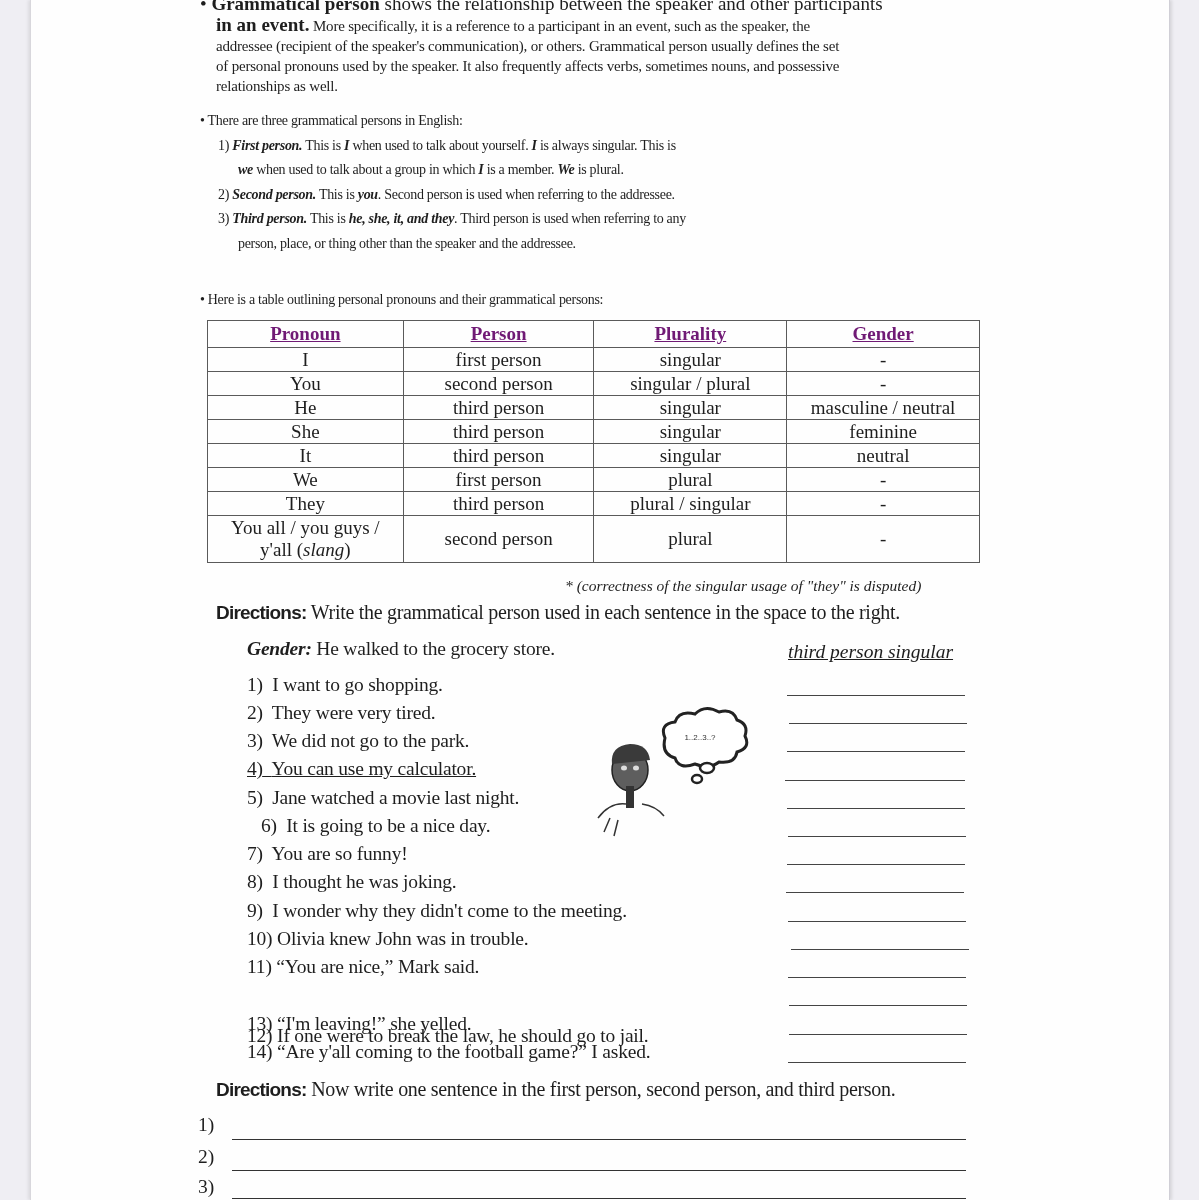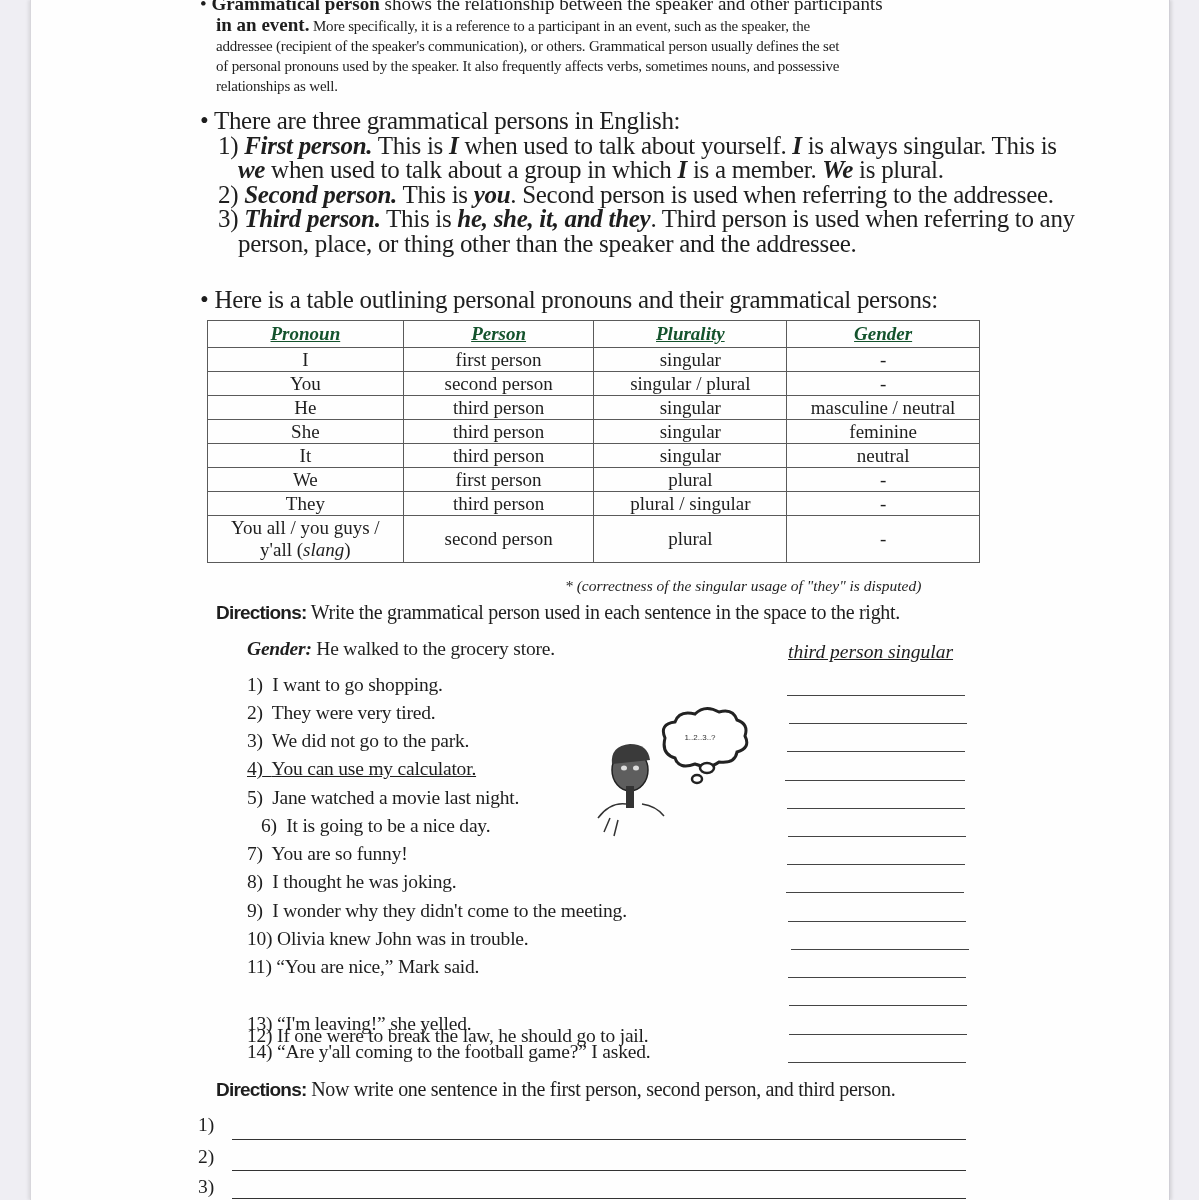--- a/index.html
+++ b/index.html
@@ -14,35 +14,35 @@
   .page {
     position: absolute; left: 30px; top: 0; width: 1138px; height: 1200px;
     background: #fefefe;
     box-shadow: -2px 0 3px rgba(0,0,0,0.08), 2px 0 3px rgba(0,0,0,0.10);
     border-left: 1px solid #d8d7dc; border-right: 1px solid #d0cfd6;
   }
   .abs { position: absolute; white-space: nowrap; }
   .intro { left: 200px; top: -6px; font-size: 16.5px; line-height: 20px; }
   .intro .big { font-size: 19px; }
   .intro .small { font-size: 15px; letter-spacing: -0.2px; }
-  .bullet { font-size: 25px; line-height: 24.5px; letter-spacing: -0.3px; }
+  .bullet { font-size: 14px; line-height: 24.5px; letter-spacing: -0.3px; }
   .ind1 { padding-left: 18px; }
   .ind2 { padding-left: 38px; }
   b.bi { font-weight: bold; font-style: italic; }
 
   table.pron {
     position: absolute; left: 207px; top: 320px; width: 773px;
     border-collapse: collapse;
     font-size: 19px; line-height: 22px;
   }
   table.pron td, table.pron th {
     border: 1.5px solid #5a5a5a; text-align: center; padding: 0; font-weight: normal;
     height: 23px;
   }
-  table.pron th { font-style: italic; font-weight: bold; text-decoration: underline; color: #14532d; height: 26px; }
+  table.pron th { font-weight: bold; text-decoration: underline; color: #701a75; height: 26px; }
   table.pron tr.tall td { height: 46px; }
   .c1 { width: 195px; } .c2 { width: 190px; } .c3 { width: 192px; } .c4 { width: 192px; }
 
   .note { left: 565px; top: 577px; font-size: 15.5px; font-style: italic; }
   .dir { font-size: 20px; letter-spacing: -0.3px; }
   .dir b { font-family: "Liberation Sans", "DejaVu Sans", sans-serif; font-weight: bold; font-size: 19px; letter-spacing: -0.8px; }
   .q { font-size: 19.5px; left: 247px; letter-spacing: -0.2px; }
   .ans-line { position: absolute; height: 0; border-top: 1.5px solid #444; }
   .example-ans { font-style: italic; text-decoration: underline; font-size: 19.5px; }
   .num3 { font-size: 19.5px; left: 198px; }

